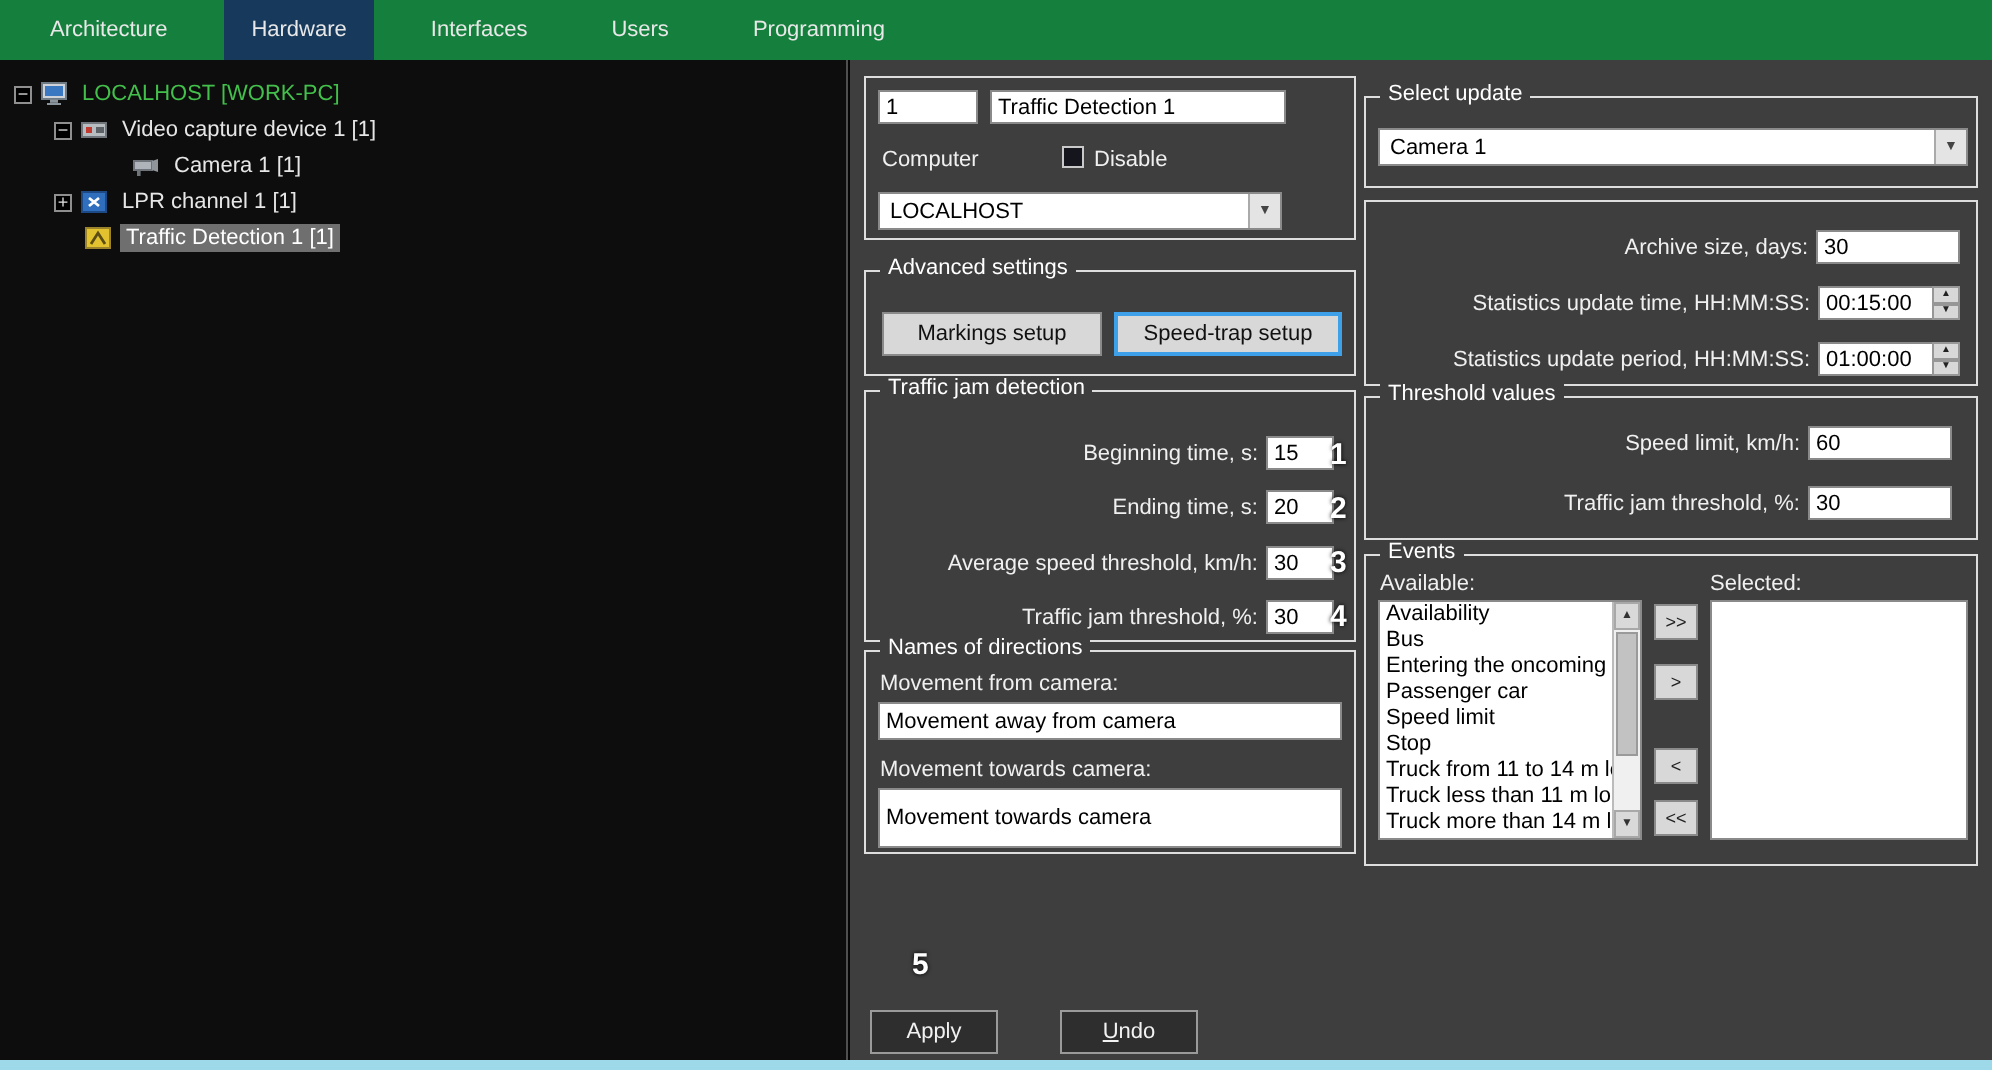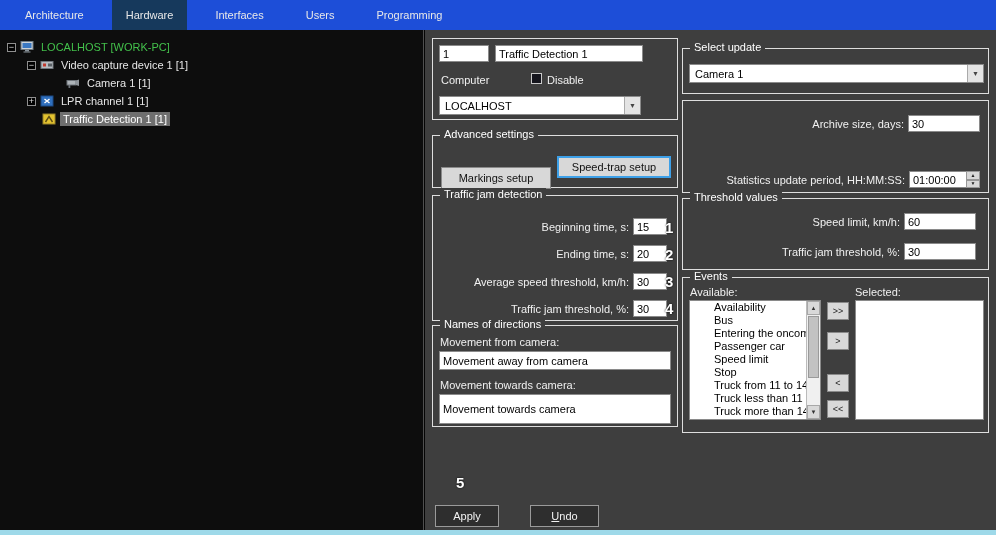--- a/index.html
+++ b/index.html
@@ -4,21 +4,21 @@
 <style>
   * { margin:0; padding:0; box-sizing:border-box; }
   body { background:#222; }
   .app {
     position:relative; width:996px; height:535px; overflow:hidden;
     background:#050505; font-family:"Liberation Sans", sans-serif; font-size:11px;
     -webkit-font-smoothing:antialiased;
   }
   
   .tabbar {
-    position:absolute; top:0; left:0; right:0; height:30px; background:#1d4ed8;
+    position:absolute; top:0; left:0; right:0; height:30px; background:#15803d;
     display:flex; align-items:stretch; gap:14px; padding-left:11px;
   }
   .tab {
     display:flex; align-items:center; padding:0 14px; color:#e8e8e8; cursor:default;
   }
   .tab.active { background:#16395c; }
   
   .tree-panel {
     position:absolute; left:0; top:30px; width:424px; height:500px;
     background:#0d0d0d; border-right:1px solid #4f4f4f; padding-top:8px;
@@ -70,21 +70,21 @@
   }
   .btn-dark span { display:block; }
   .btn-undo span::first-letter { text-decoration:underline; }
   .form-row { position:absolute; display:flex; align-items:center; justify-content:flex-end; }
   .spin { display:flex; flex-direction:column; width:14px; height:17px; margin-left:-1px; }
   .spin-btn {
     flex:1; background:#d8d8d8; border:1px solid #979797; color:#222; font-size:5px;
     display:flex; align-items:center; justify-content:center; line-height:1;
   }
   .listbox { position:absolute; background:#fff; border:1px solid #8a8a8a; display:flex; overflow:hidden; }
-  .list-items { flex:1; overflow:hidden;padding-left:21px; }
+  .list-items { flex:1; overflow:hidden; }
   .list-item { height:13px; line-height:13px; padding:0 3px; color:#000; white-space:nowrap; overflow:hidden; }
   .vscroll { width:14px; border-left:1px solid #bbb; background:#f0f0f0; display:flex; flex-direction:column; }
   .scroll-arrow {
     height:14px; background:#d9d9d9; border:1px solid #a8a8a8; color:#333; font-size:6px;
     display:flex; align-items:center; justify-content:center;
   }
   .scroll-thumb { height:62px; margin:1px; background:#c2c2c2; border:1px solid #9a9a9a; }
   .scroll-track { flex:1; }
   .xfer-btn {
     position:absolute; width:22px; height:18px; background:#d8d8d8; border:1px solid #8a8a8a;
@@ -194,33 +194,41 @@
         <span class="combo-value">Camera 1</span>
         <span class="combo-arrow">▼</span>
       </div>
     </div>
 
     <div class="group" style="left:257px; top:70px; width:307px; height:93px;">
       <div class="form-row" style="top:14px; right:8px; left:6px;">
         <span class="flabel">Archive size, days:</span>
         <input class="tinput" style="width: 72px;" value="30">
       </div>
+      <div class="form-row" style="top:42px; right:8px; left:6px;">
+        <span class="flabel">Statistics update time, HH:MM:SS:</span>
+        <input class="tinput" style="width: 58px;" value="00:15:00">
+        <span class="spin">
+          <span class="spin-btn">▲</span>
+          <span class="spin-btn">▼</span>
+        </span>
+      </div>
       <div class="form-row" style="top:70px; right:8px; left:6px;">
         <span class="flabel">Statistics update period, HH:MM:SS:</span>
         <input class="tinput" style="width: 58px;" value="01:00:00">
         <span class="spin">
           <span class="spin-btn">▲</span>
           <span class="spin-btn">▼</span>
         </span>
       </div>
     </div>
 
     <div class="group" style="left:7px; top:105px; width:246px; height:53px;text-decoration:underline;">
       <span class="group-title">Advanced settings</span>
-      <div class="btn-light abs" style="left:8px; top:20px; width:110px;margin-top:11px;">
+      <div class="btn-light abs" style="left:8px; top:20px; width:110px;">
         <span>Markings setup</span>
       </div>
       <div class="btn-light focused abs" style="left:124px; top:20px; width:114px;">
         <span>Speed-trap setup</span>
       </div>
     </div>
 
     <div class="group" style="left:7px; top:165px; width:246px; height:126px;">
       <span class="group-title">Traffic jam detection</span>
       <div class="form-row" style="top:22px; right:10px; left:6px;">

